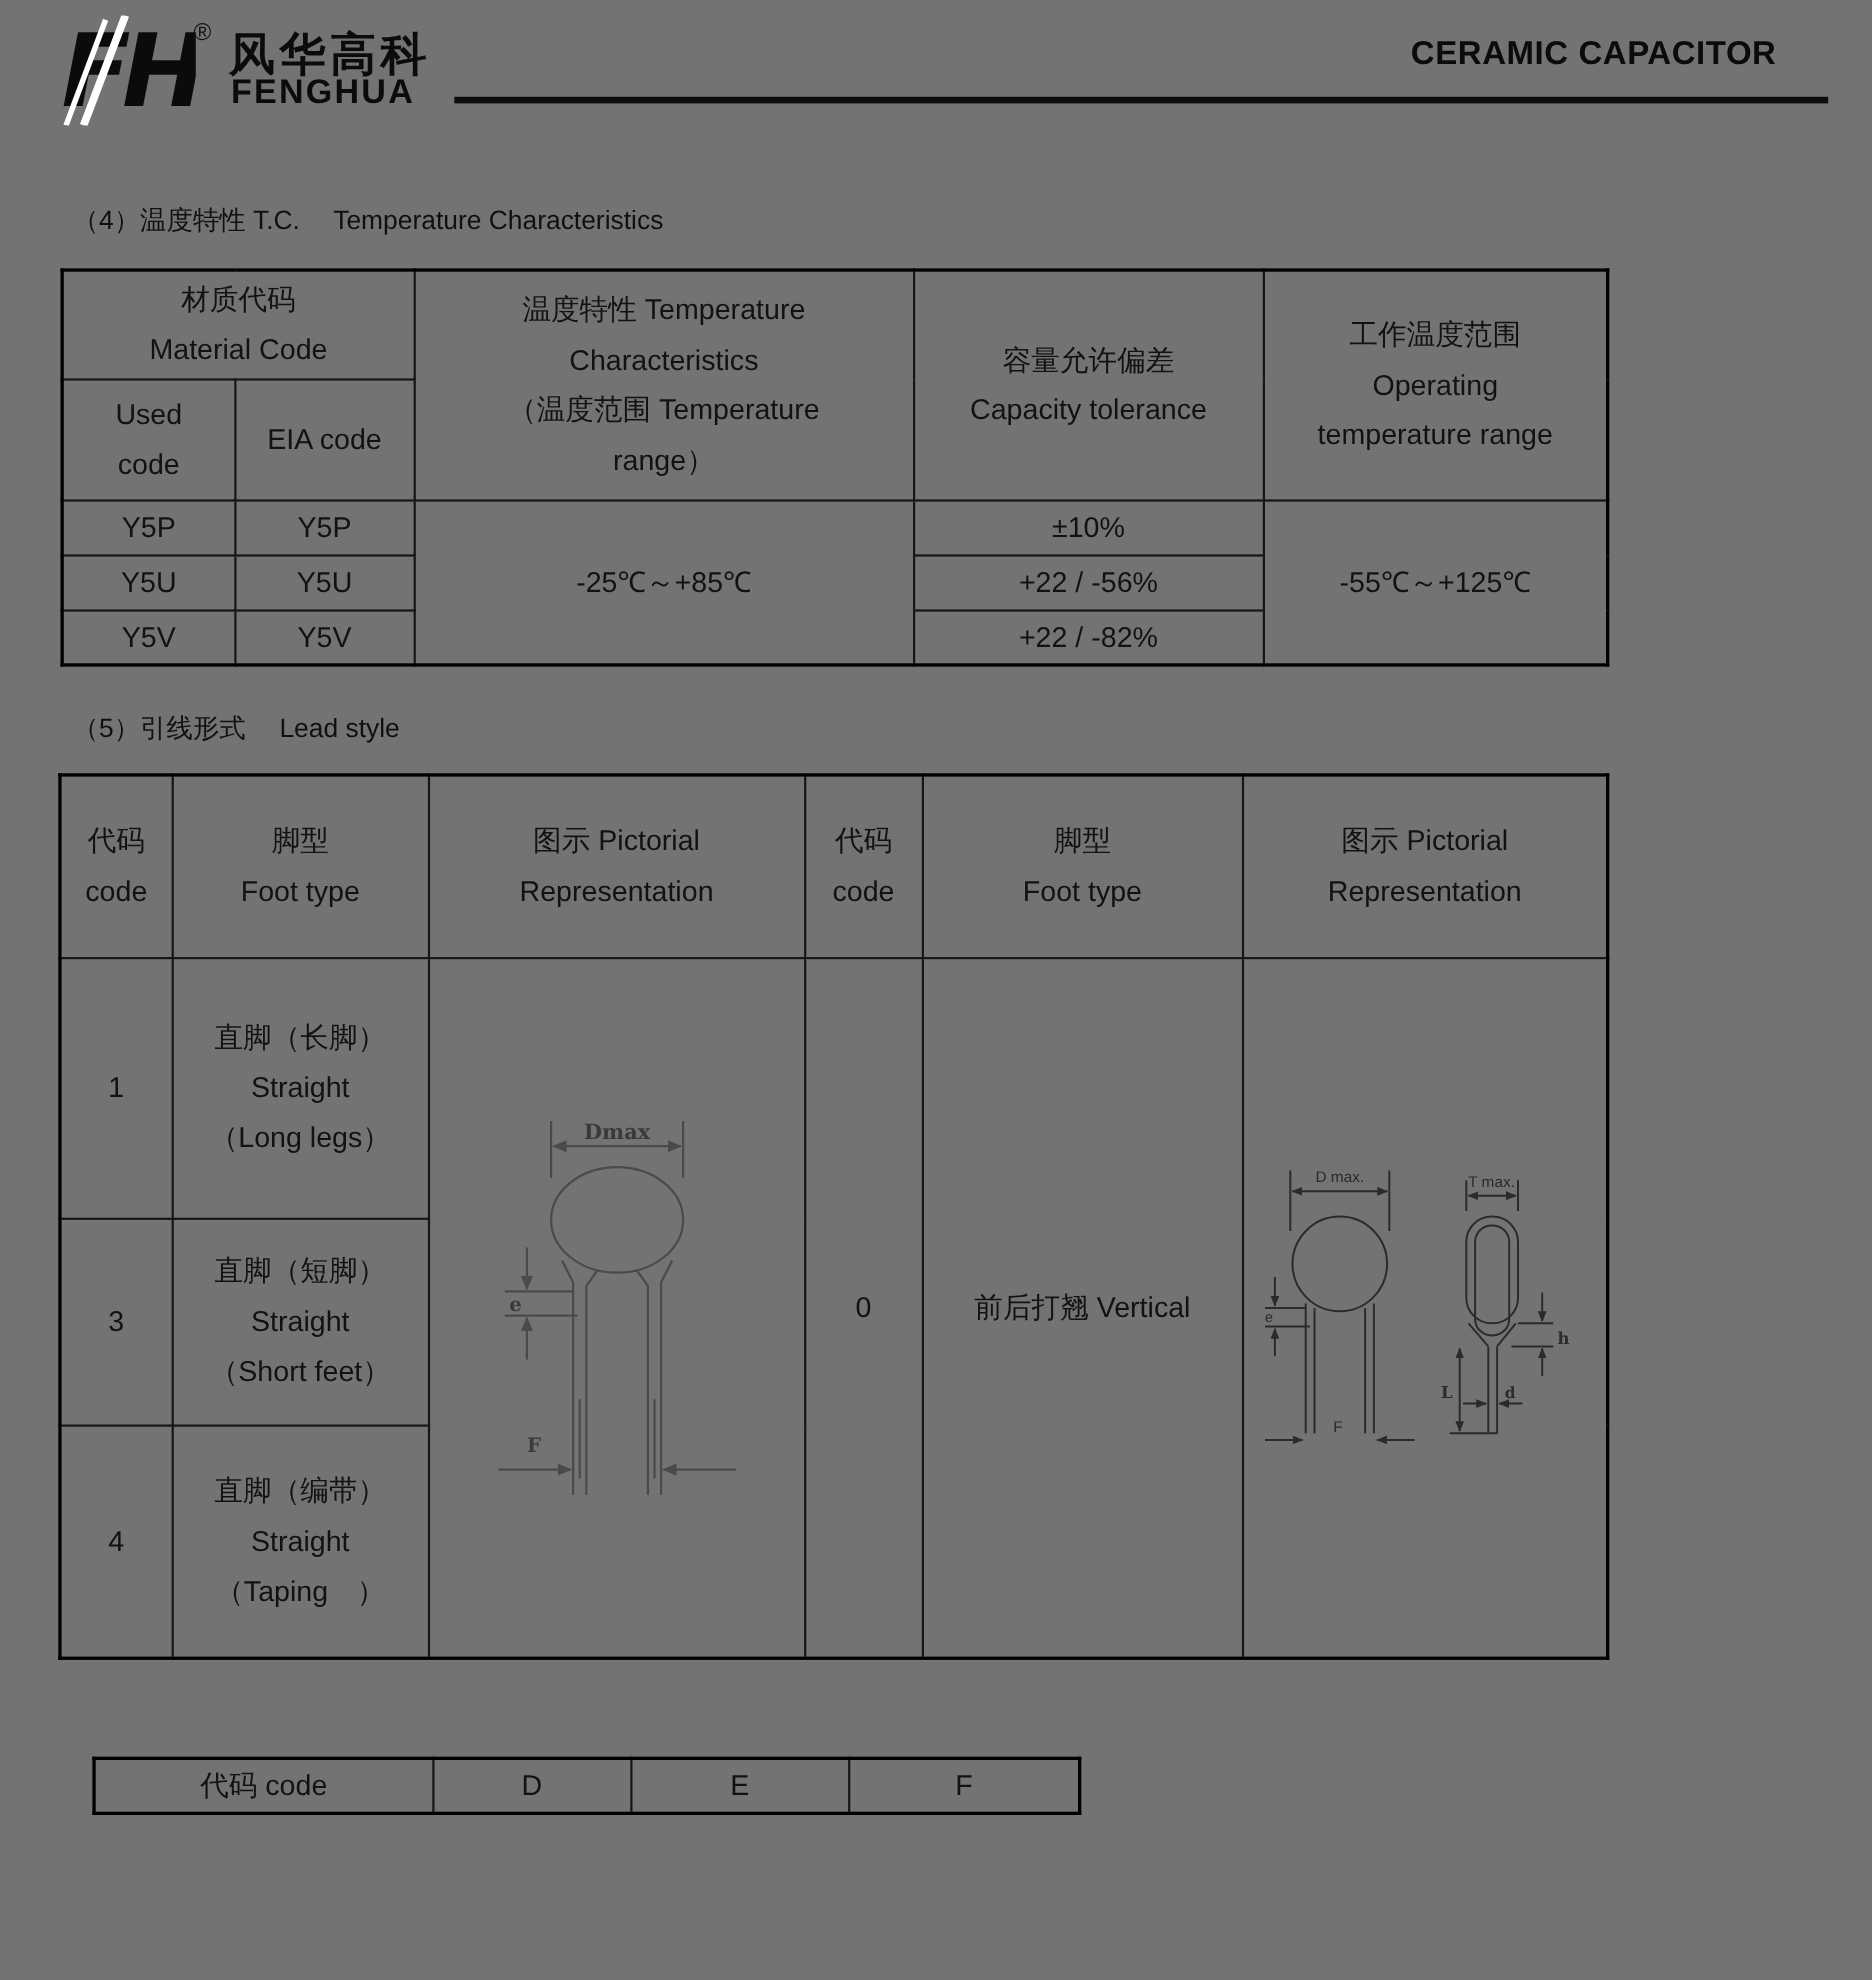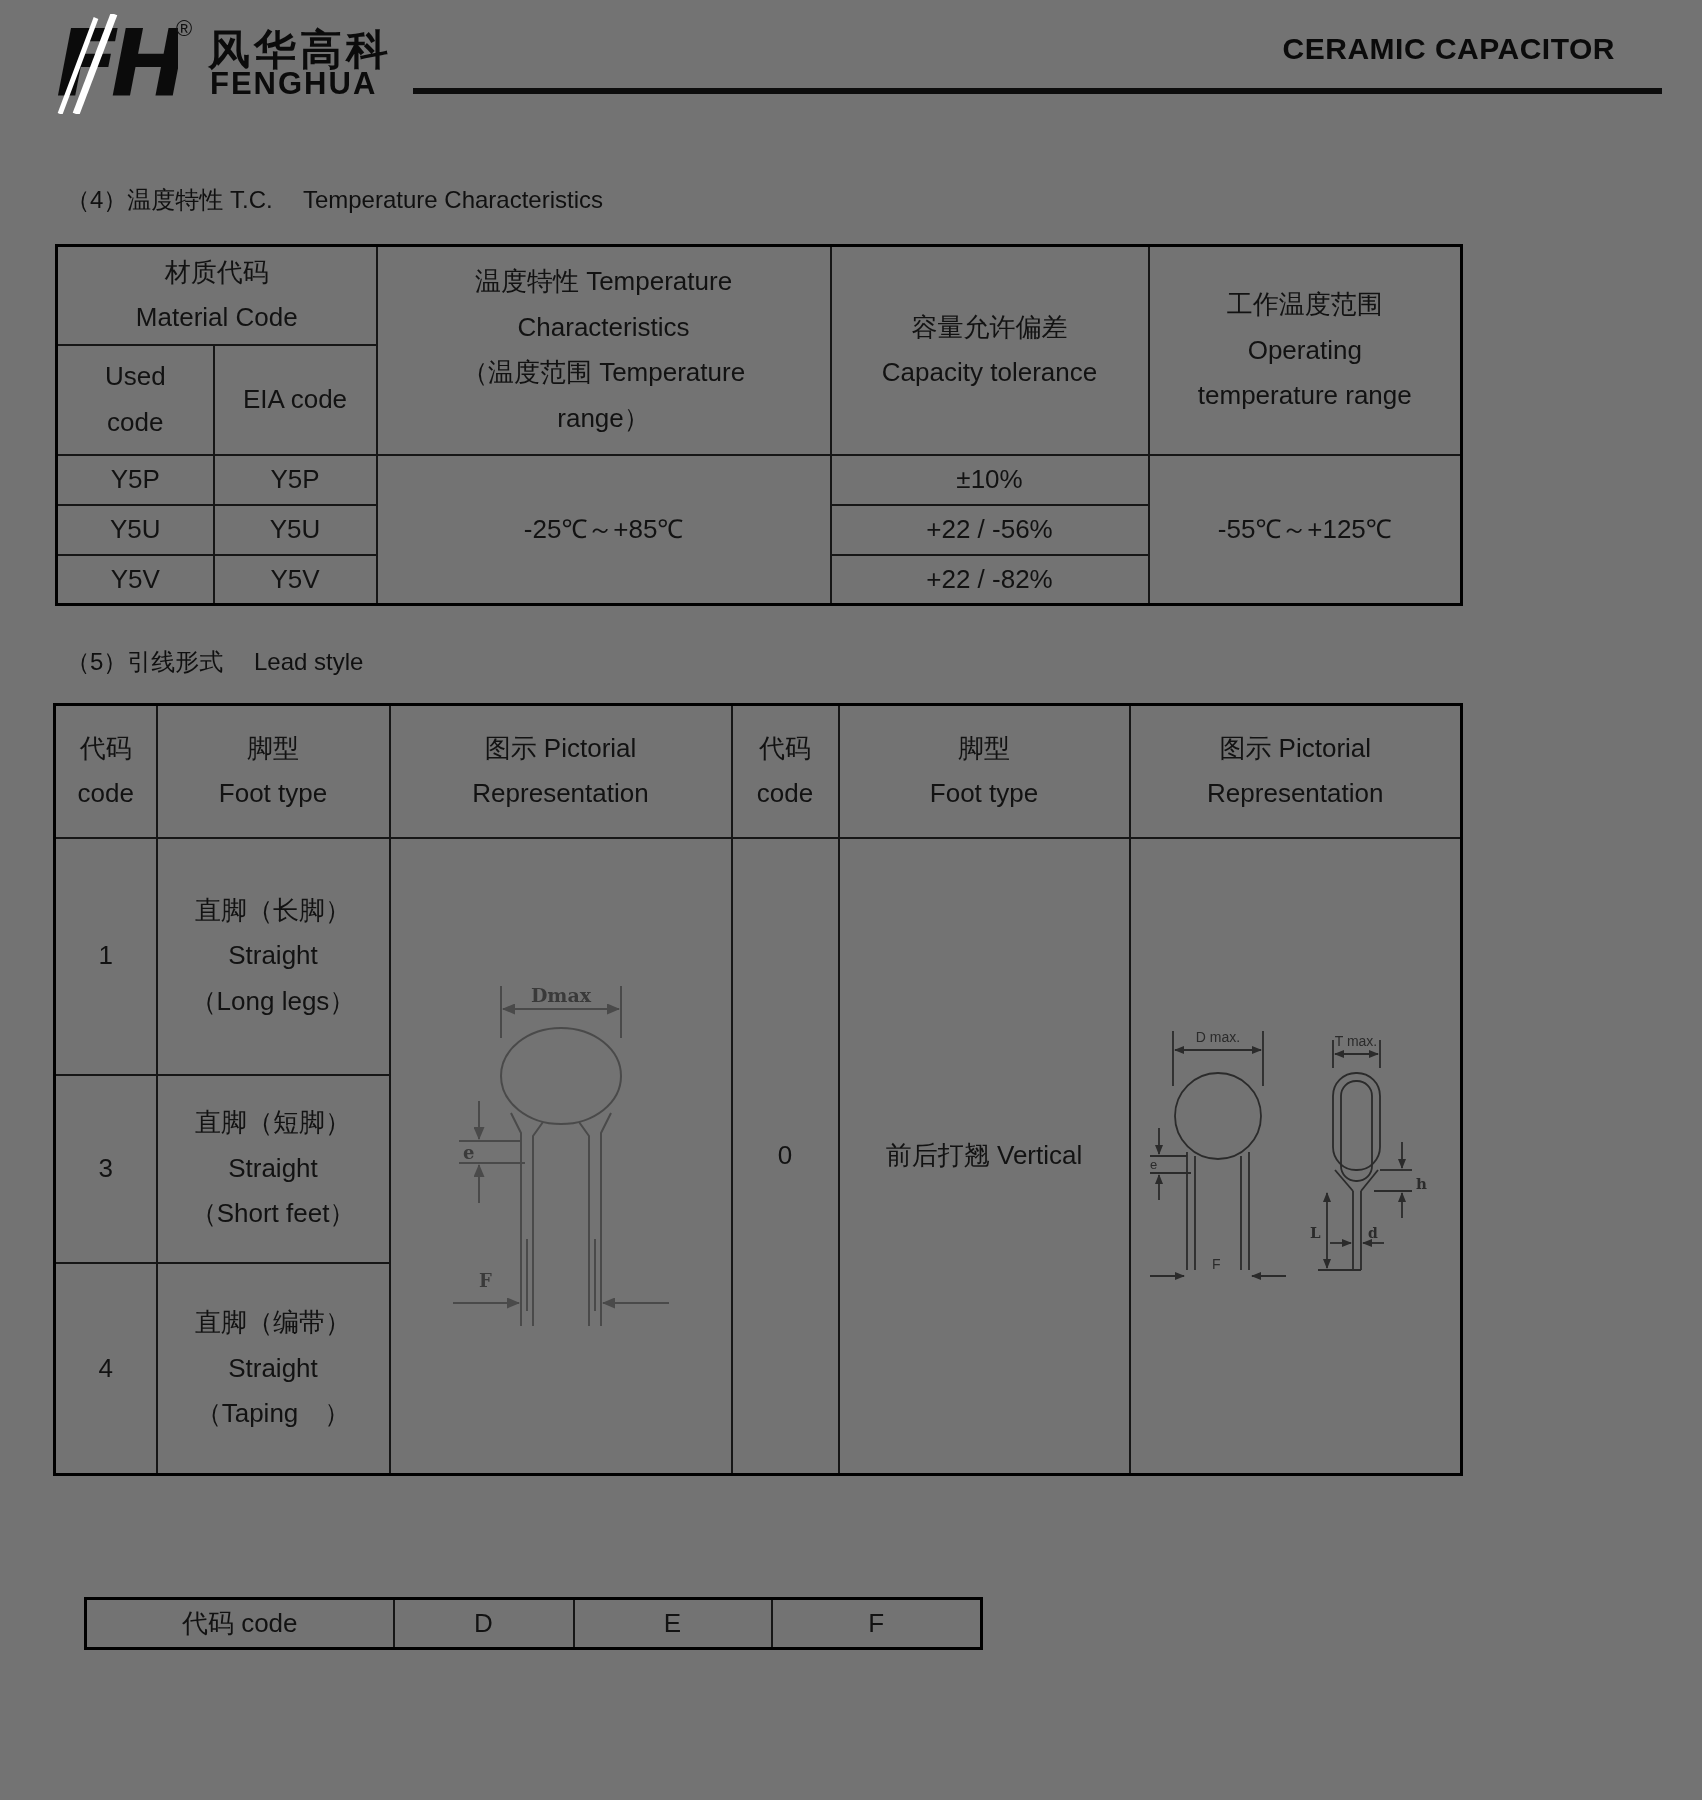--- a/index.html
+++ b/index.html
@@ -95,21 +95,21 @@
   <table class="tbl" style="left:53px;top:703px;width:1407px;">
     <colgroup>
         <col style="width:102px">
         <col style="width:233px">
         <col style="width:342px">
         <col style="width:107px">
         <col style="width:291px">
         <col style="width:332px">
       </colgroup>
     <tbody>
-        <tr style="height:133px">
+        <tr style="height:166px">
       <td>代码
 code</td>
       <td>脚型
 Foot type</td>
       <td>图示 Pictorial
 Representation</td>
       <td>代码
 code</td>
       <td>脚型
 Foot type</td>

